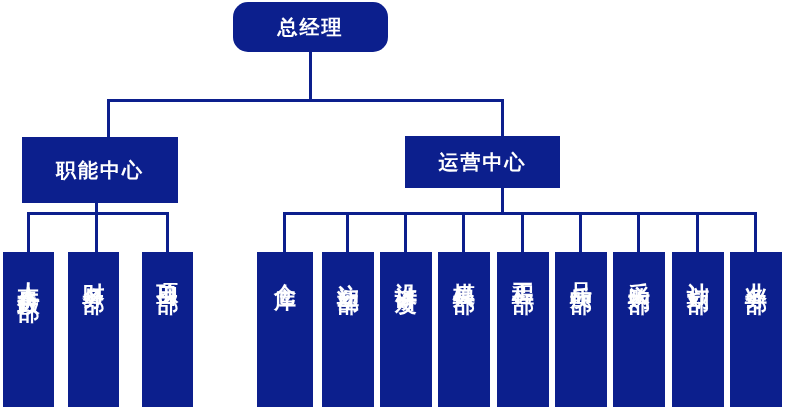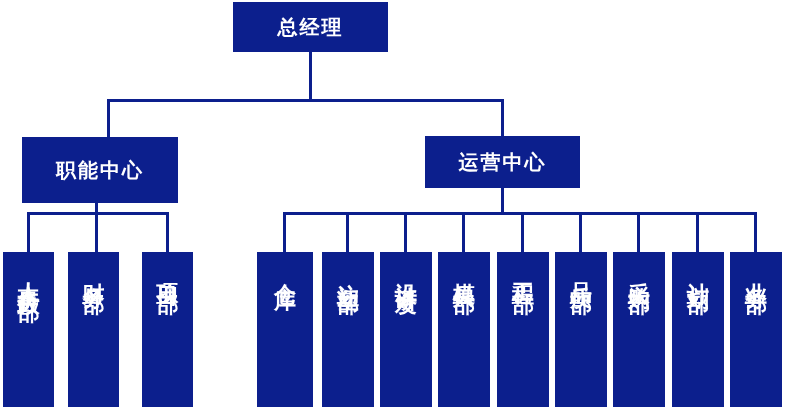--- a/index.html
+++ b/index.html
@@ -79,29 +79,29 @@
   <div class="line" style="left:283px; top:212px; width:3px; height:42px;"></div>
   <div class="line" style="left:346px; top:212px; width:3px; height:42px;"></div>
   <div class="line" style="left:404px; top:212px; width:3px; height:42px;"></div>
   <div class="line" style="left:462px; top:212px; width:3px; height:42px;"></div>
   <div class="line" style="left:521px; top:212px; width:3px; height:42px;"></div>
   <div class="line" style="left:579px; top:212px; width:3px; height:42px;"></div>
   <div class="line" style="left:637px; top:212px; width:3px; height:42px;"></div>
   <div class="line" style="left:696px; top:212px; width:3px; height:42px;"></div>
   <div class="line" style="left:754px; top:212px; width:3px; height:42px;"></div>
 
-  <div class="hnode" style="left:233px; top:2px; width:155px; height:50px;">
+  <div class="hnode" style="left:233px; top:2px; width:155px; height:50px;border-radius:15px;">
     <span>总经理</span>
   </div>
 
   <div class="hnode" style="left:22px; top:137px; width:156px; height:66px;">
     <span>职能中心</span>
   </div>
 
-  <div class="hnode" style="left:425px; top:136px; width:155px; height:52px;">
+  <div class="hnode" style="left:405px; top:136px; width:155px; height:52px;">
     <span>运营中心</span>
   </div>
 
   <div class="vnode" style="left:3px; width:51px;">
     <span class="vlabel">人事行政部</span>
   </div>
   <div class="vnode" style="left:68px; width:51px;">
     <span class="vlabel">财务部</span>
   </div>
   <div class="vnode" style="left:142px; width:51px;">

